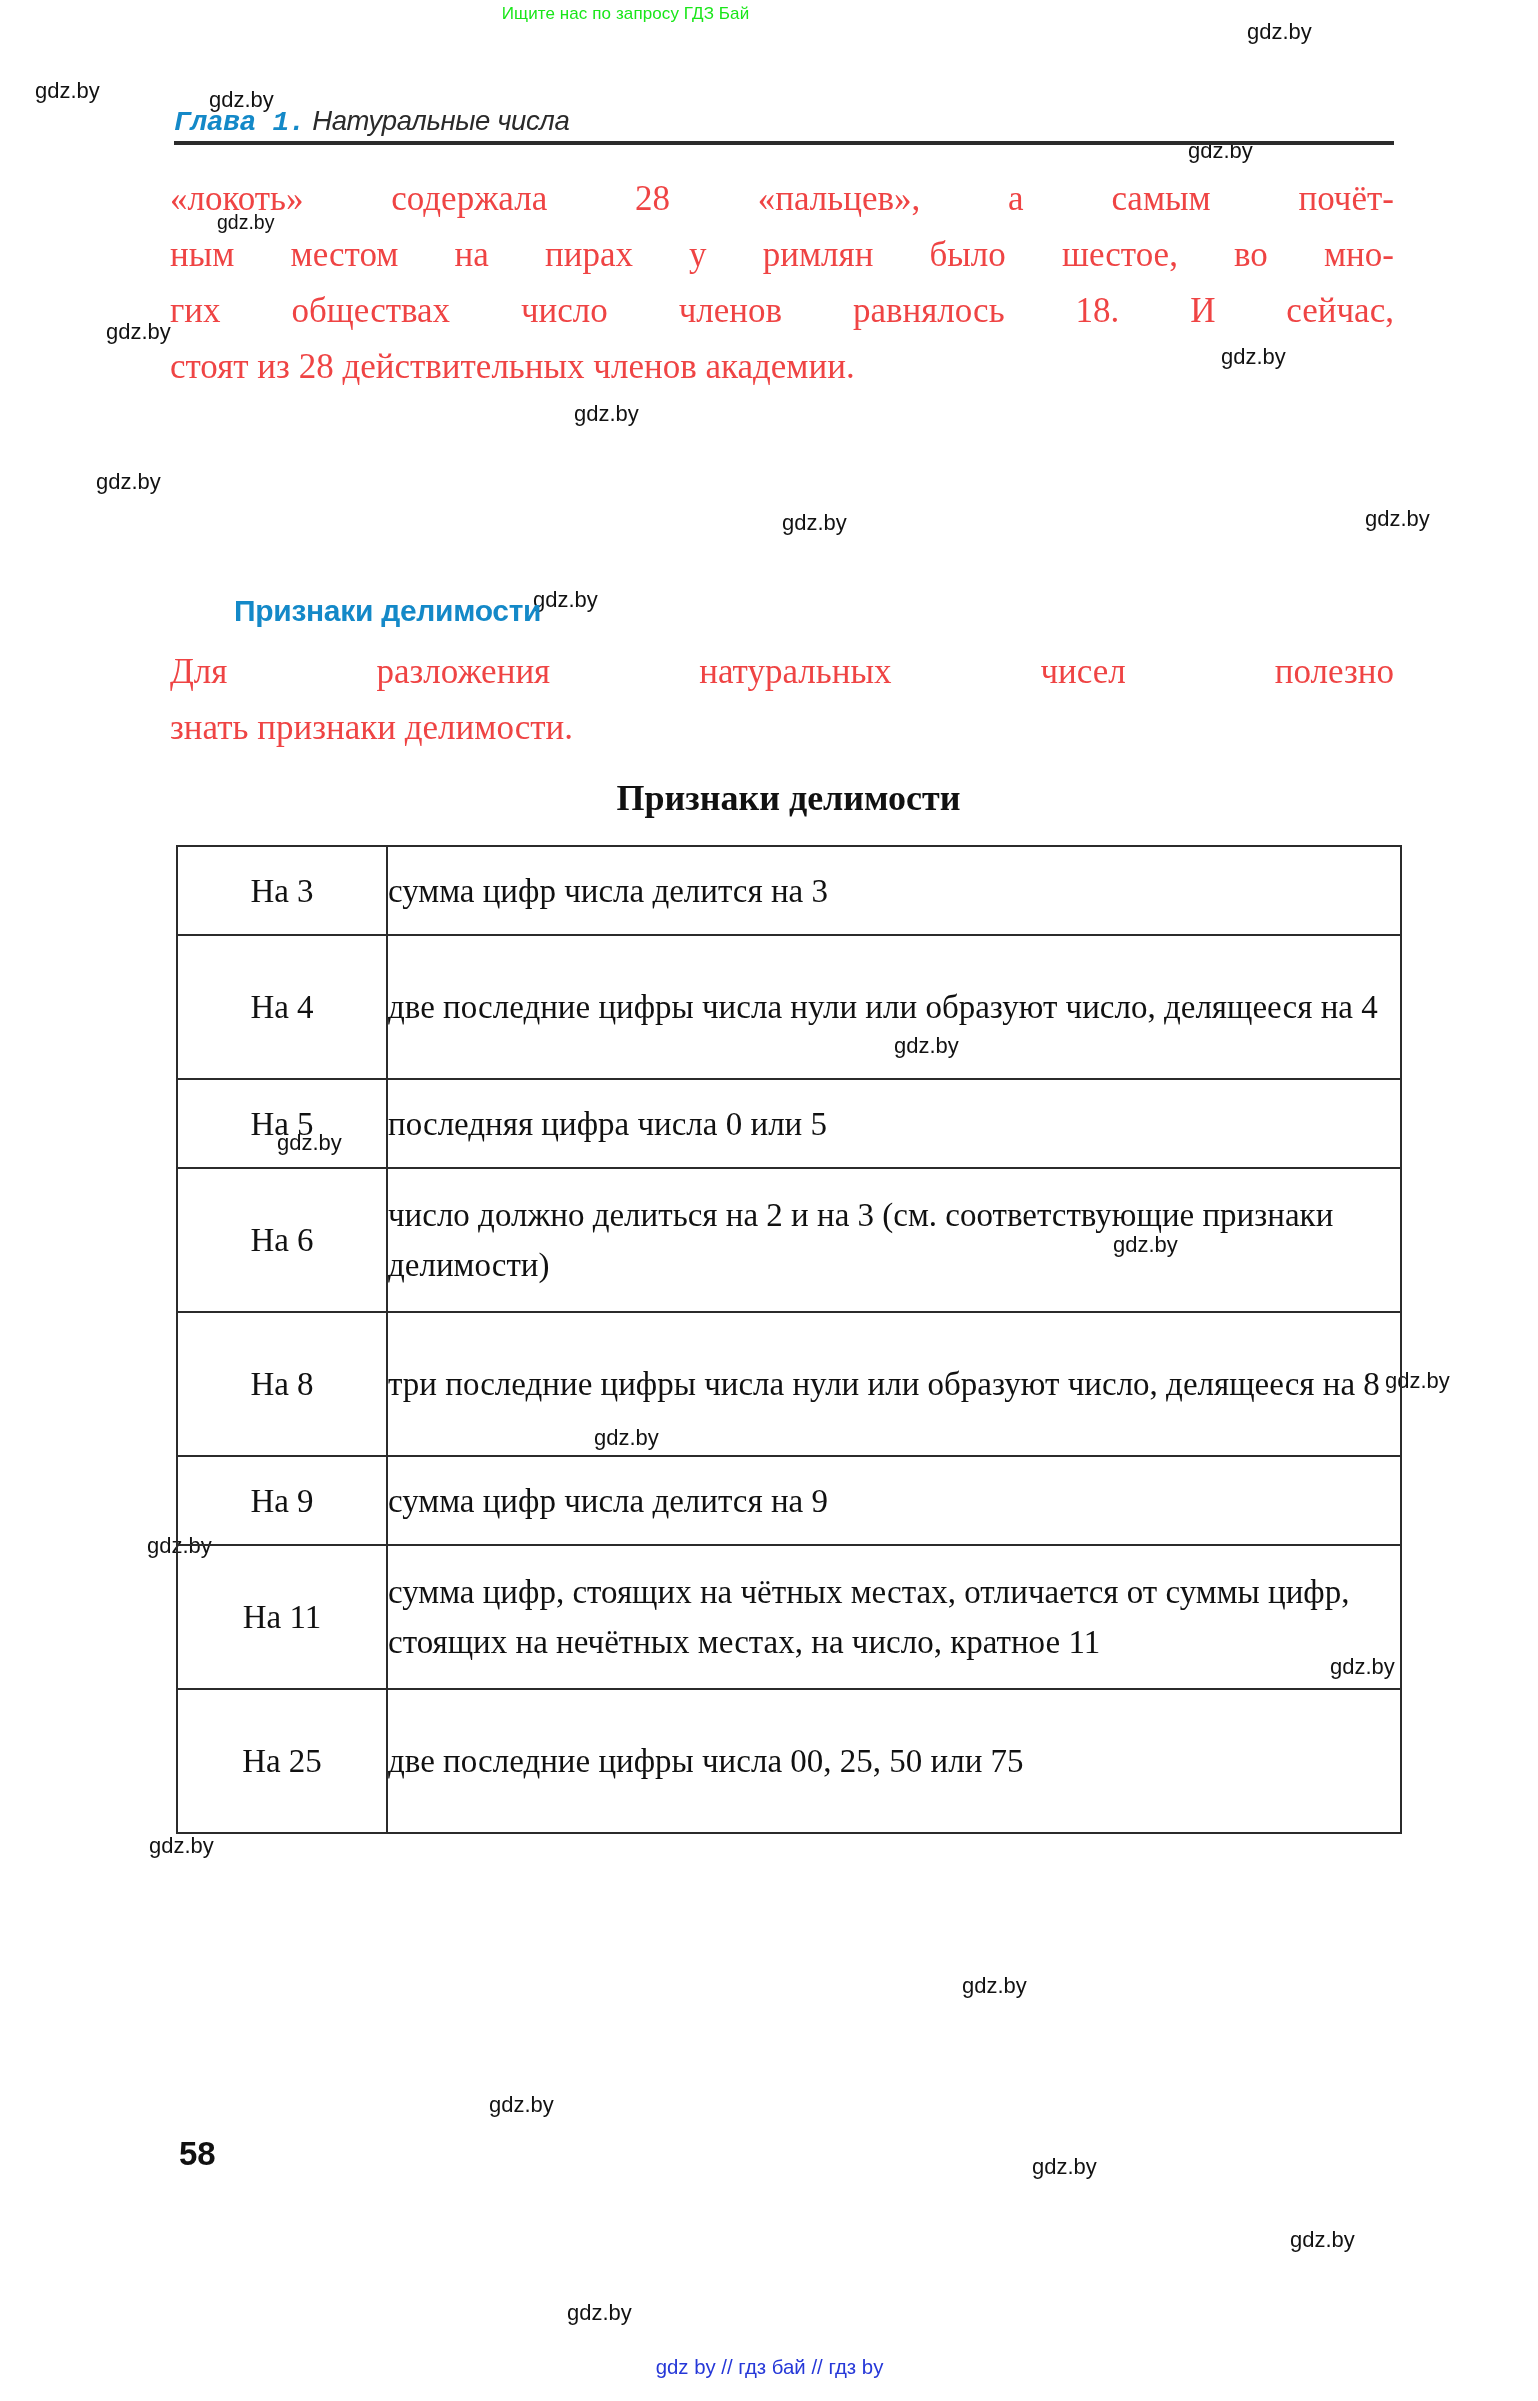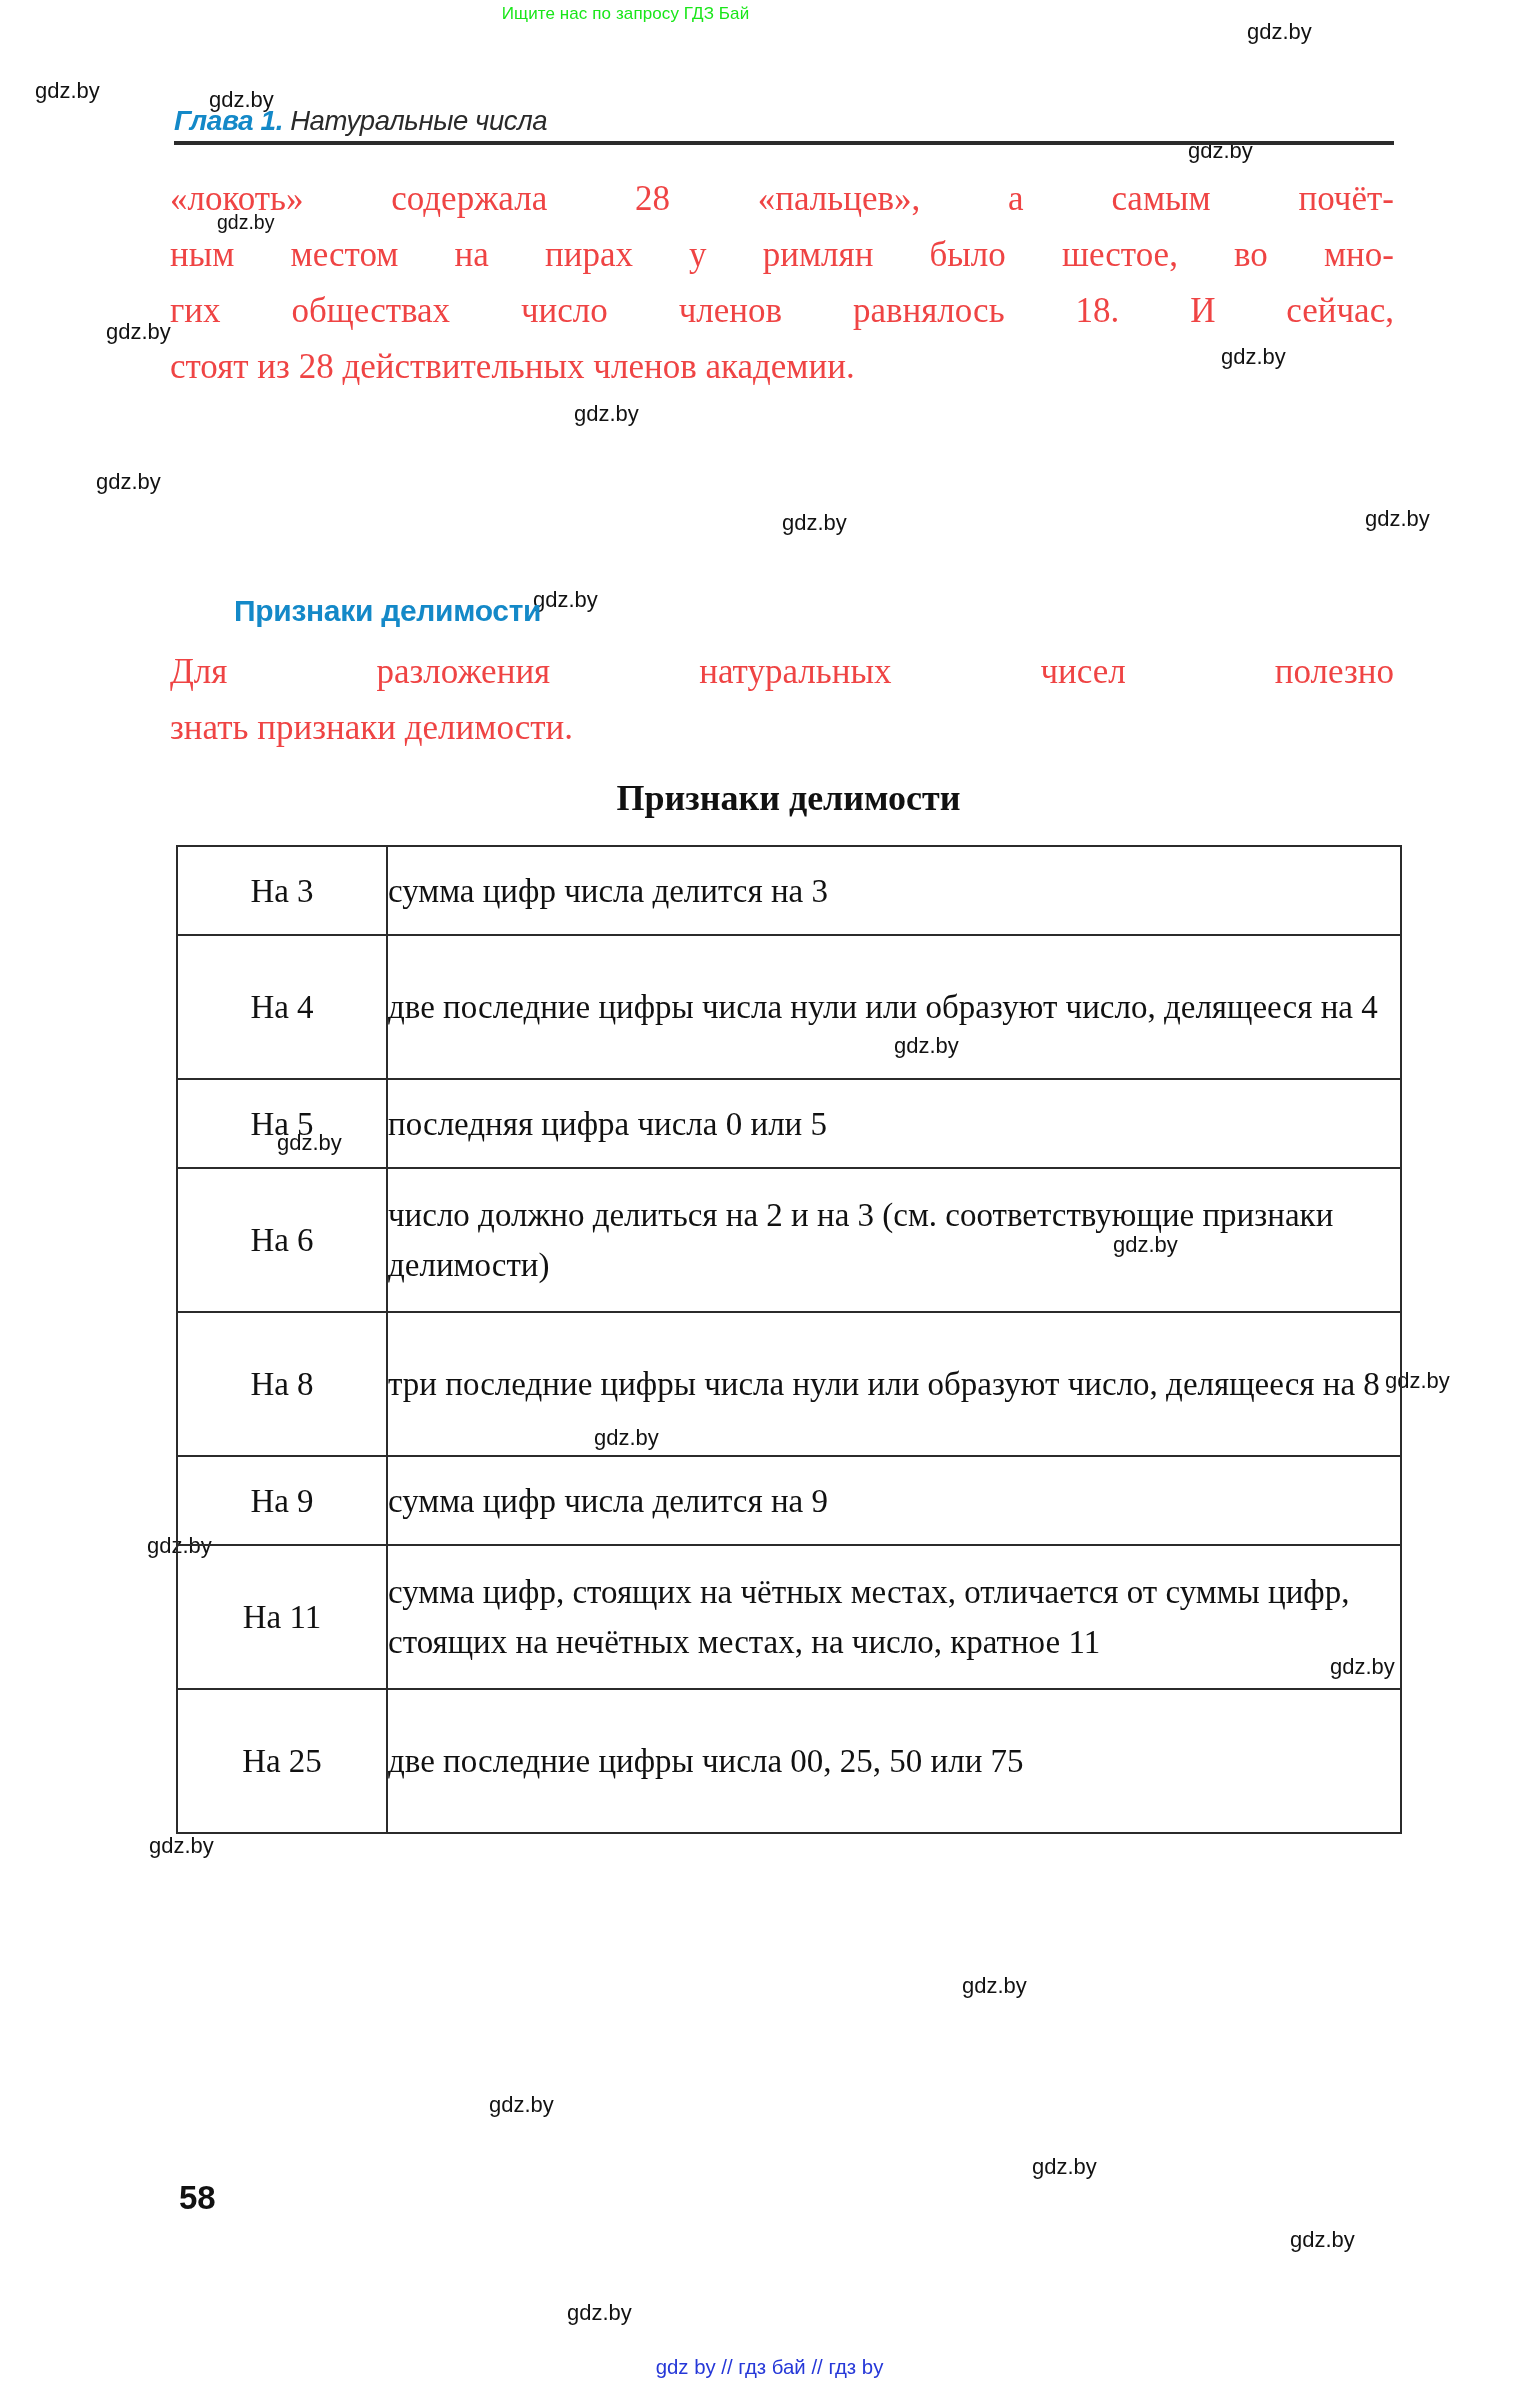--- a/index.html
+++ b/index.html
@@ -44,21 +44,21 @@
 
   
   .chap-head {
     position: absolute;
     left: 174px;
     top: 105px;
     width: 1214px;
     white-space: nowrap;
   }
   .chap-num {
-    font-family: Liberation Sans, sans-serif;
+    font-family: Liberation Mono, monospace;
     font-style: italic;
     font-weight: bold;
     font-size: 28px;
     color: #1489c8;
     letter-spacing: -0.4px;
   }
   .chap-title {
     font-family: "Liberation Sans", "DejaVu Sans", sans-serif;
     font-style: italic;
     font-size: 27.5px;
@@ -153,21 +153,20 @@
 
   
   .pageno {
     position: absolute;
     left: 179px;
     top: 2135px;
     font-family: "Liberation Sans", "DejaVu Sans", sans-serif;
     font-weight: bold;
     font-size: 33px;
     color: #111111;
-    margin-top: 44px;
   }
   .footlink {
     position: absolute;
     left: 0;
     top: 2356px;
     width: 1539px;
     text-align: center;
     font-family: "Liberation Sans", "DejaVu Sans", sans-serif;
     font-size: 20.4px;
     color: #2638d8;

